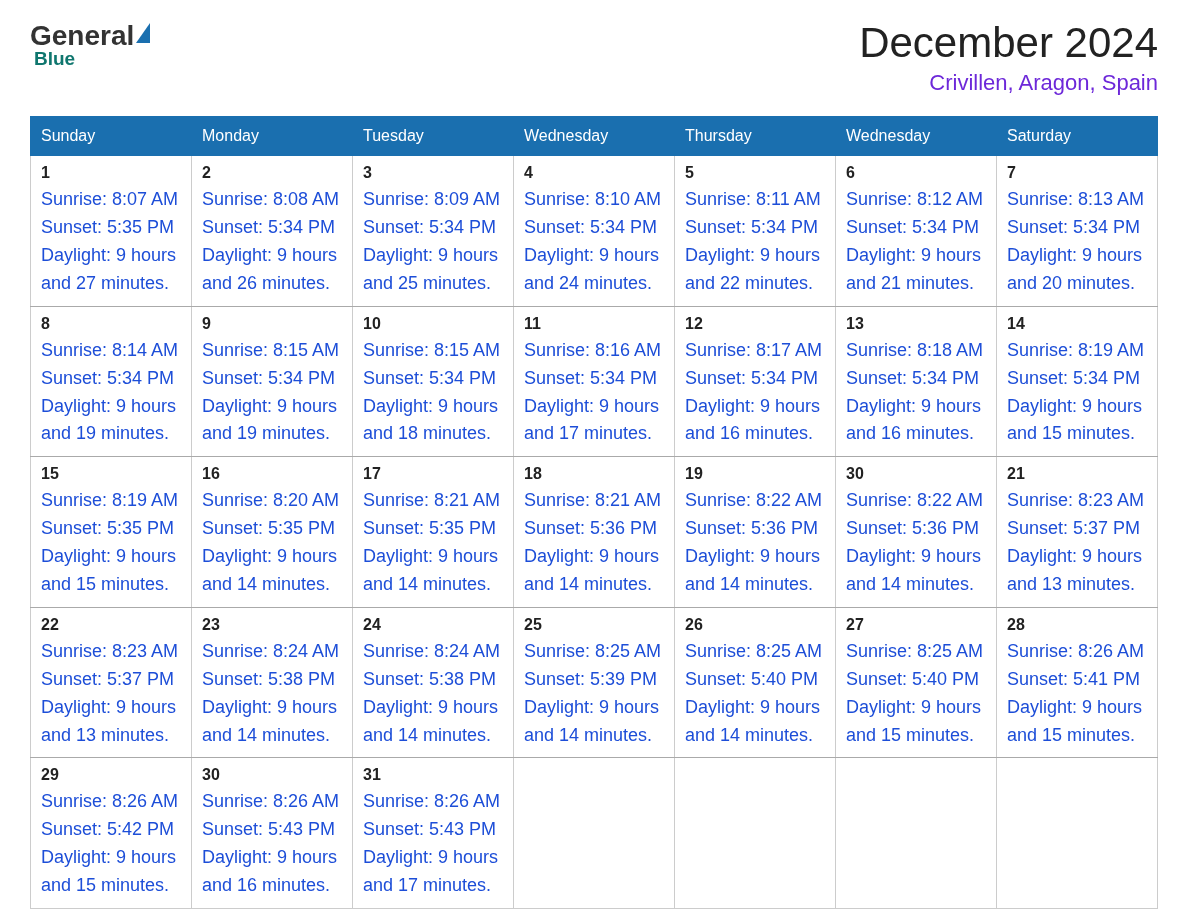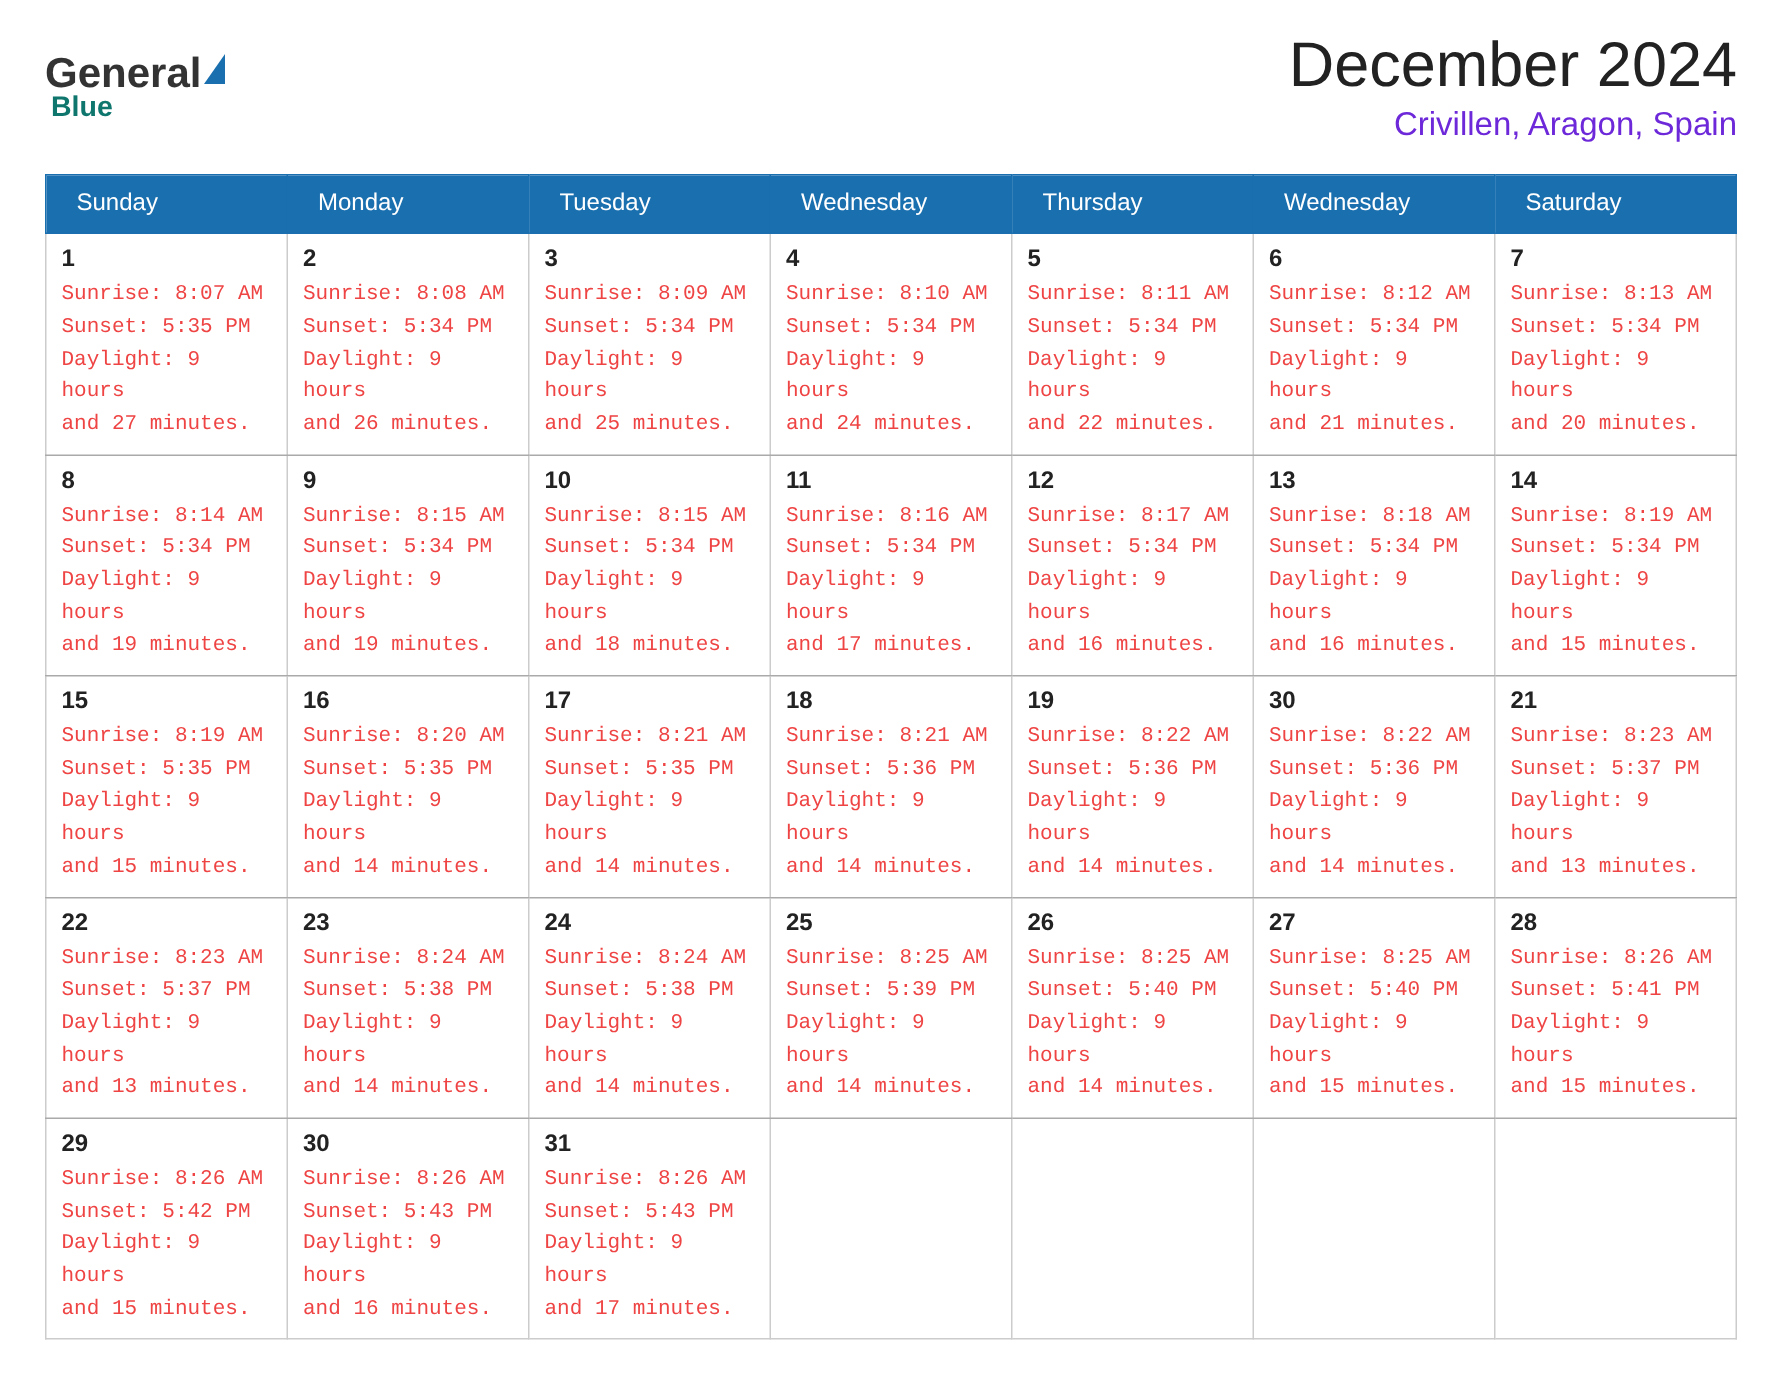--- a/index.html
+++ b/index.html
@@ -6,21 +6,21 @@
     body {
       font-family: Arial, sans-serif;
       background: #fff;
       padding: 20px 30px;
       width: 1188px;
       min-height: 918px;
     }
     .header-area {
       display: flex;
       justify-content: space-between;
-      align-items: center;
+      align-items: flex-start;
       margin-bottom: 20px;
     }
     .logo-area {
       display: flex;
       flex-direction: column;
       align-items: flex-start;
     }
     .logo-text {
       display: flex;
       align-items: center;
@@ -62,21 +62,21 @@
     .calendar-table {
       width: 100%;
       border-collapse: collapse;
       border: 1px solid #aaa;
     }
     .calendar-table th {
       background-color: #1a6faf;
       color: #fff;
       font-size: 16px;
       font-weight: normal;
-      padding: 10px 20px;
+      padding: 10px 10px;
       text-align: left;
       border: 1px solid #1a6faf;
     }
     .calendar-table td {
       vertical-align: top;
       padding: 8px 10px;
       border: 1px solid #ccc;
       width: 14.28%;
       min-height: 100px;
       font-size: 13px;
@@ -84,24 +84,23 @@
       background: #fff;
     }
     .day-number {
       font-size: 16px;
       font-weight: bold;
       color: #222;
       display: block;
       margin-bottom: 4px;
     }
     .day-info {
-      font-size: 14px;
+      font-size: 18px;
       line-height: 1.55;
-      color: #ef4444;
-      font-family: Liberation Mono, monospace;
+      color: #1d4ed8;
     }
     .empty-cell {
       background: #fff;
     }
     tr:not(:last-child) td {
       border-bottom: 1px solid #aaa;
     }
   </style>
 </head>
 <body>

